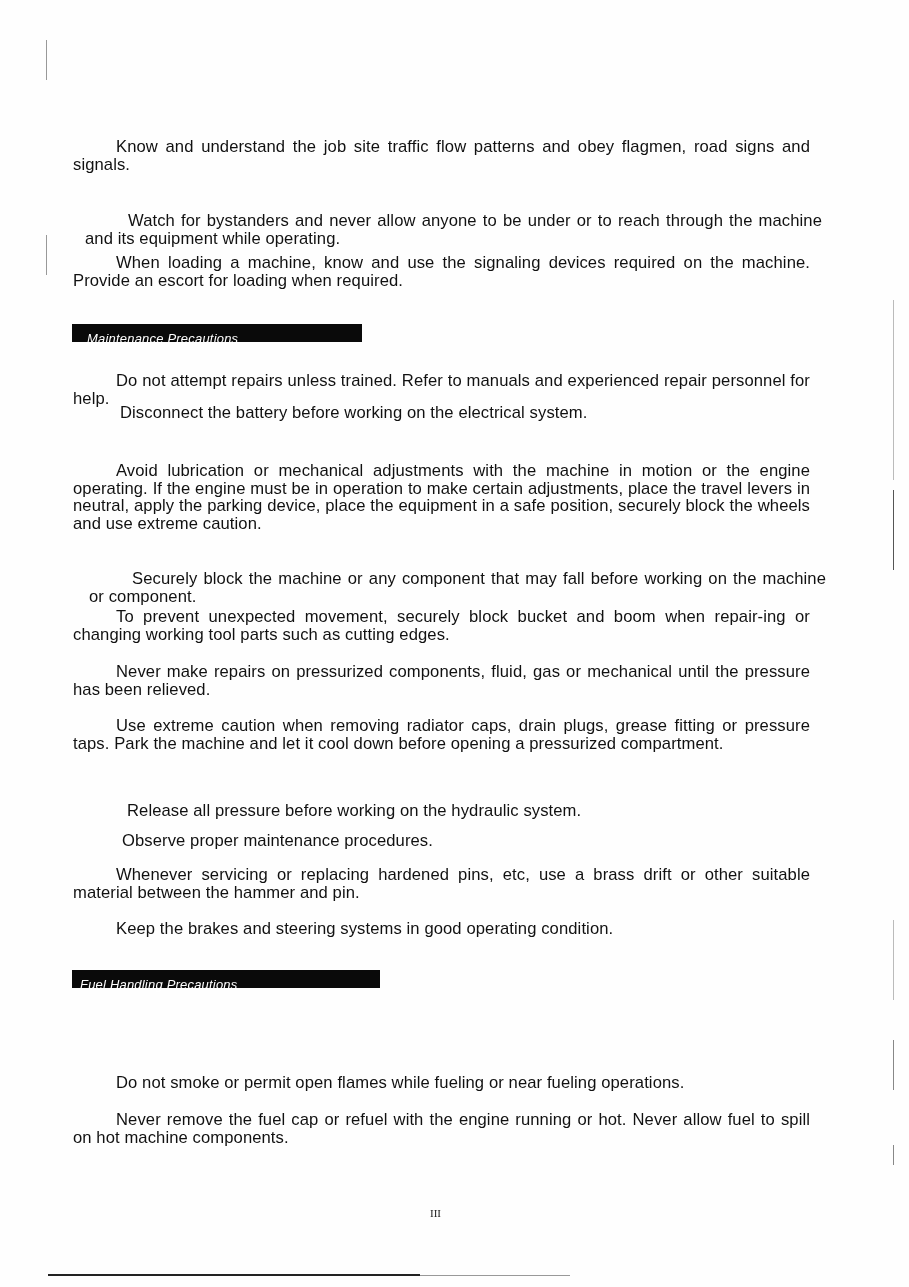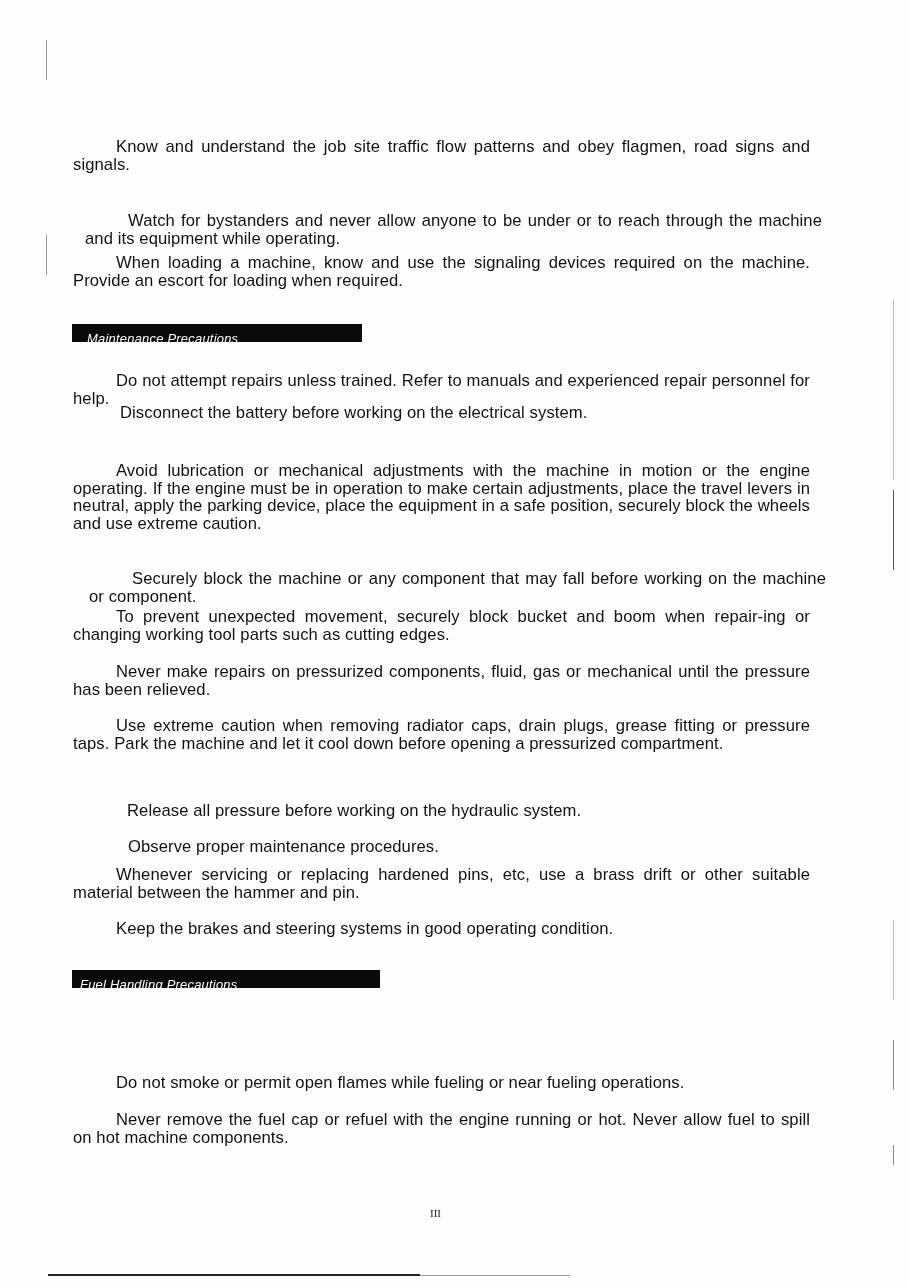--- a/index.html
+++ b/index.html
@@ -47,21 +47,21 @@
   <div class="section-header" style="top:324px;width:290px;">Maintenance Precautions</div>
 
   <p class="para" style="top:372px;margin:0;">Do not attempt repairs unless trained. Refer to manuals and experienced repair personnel for help.</p>
   <p class="para single" style="top:400px;margin:4px;">Disconnect the battery before working on the electrical system.</p>
   <p class="para" style="top:462px;margin:0;">Avoid lubrication or mechanical adjustments with the machine in motion or the engine operating. If the engine must be in operation to make certain adjustments, place the travel levers in neutral, apply the parking device, place the equipment in a safe position, securely block the wheels and use extreme caution.</p>
   <p class="para" style="top:554px;margin:16px;">Securely block the machine or any component that may fall before working on the machine or component.</p>
   <p class="para" style="top:608px;margin:0;">To prevent unexpected movement, securely block bucket and boom when repair-ing or changing working tool parts such as cutting edges.</p>
   <p class="para" style="top:663px;margin:0;">Never make repairs on pressurized components, fluid, gas or mechanical until the pressure has been relieved.</p>
   <p class="para" style="top:717px;margin:0;">Use extreme caution when removing radiator caps, drain plugs, grease fitting or pressure taps. Park the machine and let it cool down before opening a pressurized compartment.</p>
   <p class="para single" style="top:791px;margin:11px;">Release all pressure before working on the hydraulic system.</p>
-  <p class="para single" style="top:826px;margin:12px;">Observe proper maintenance procedures.</p>
+  <p class="para single" style="top:826px;margin:6px;">Observe proper maintenance procedures.</p>
   <p class="para" style="top:866px;margin:0;">Whenever servicing or replacing hardened pins, etc, use a brass drift or other suitable material between the hammer and pin.</p>
   <p class="para single" style="top:920px;margin:0;">Keep the brakes and steering systems in good operating condition.</p>
 
   <div class="section-header" style="top:970px;width:308px;padding-left:8px;">Fuel Handling Precautions</div>
 
   <p class="para" style="top:1111px;margin:0;">Never remove the fuel cap or refuel with the engine running or hot. Never allow fuel to spill on hot machine components.</p>
   <p class="para single" style="top:1074px;margin:0;">Do not smoke or permit open flames while fueling or near fueling operations.</p>
 
   <div class="page-number">III</div>
 

